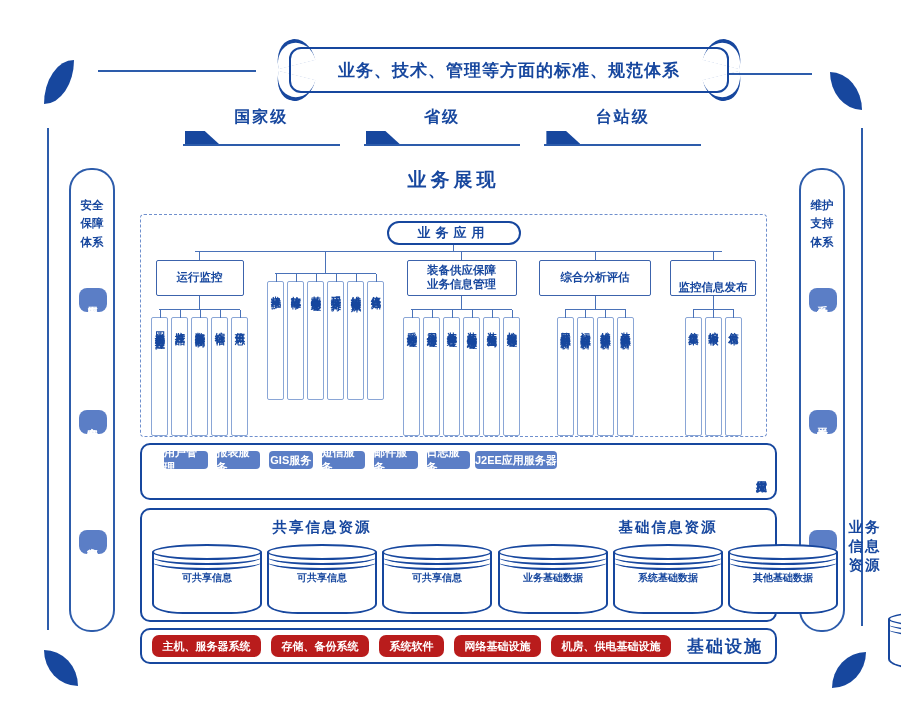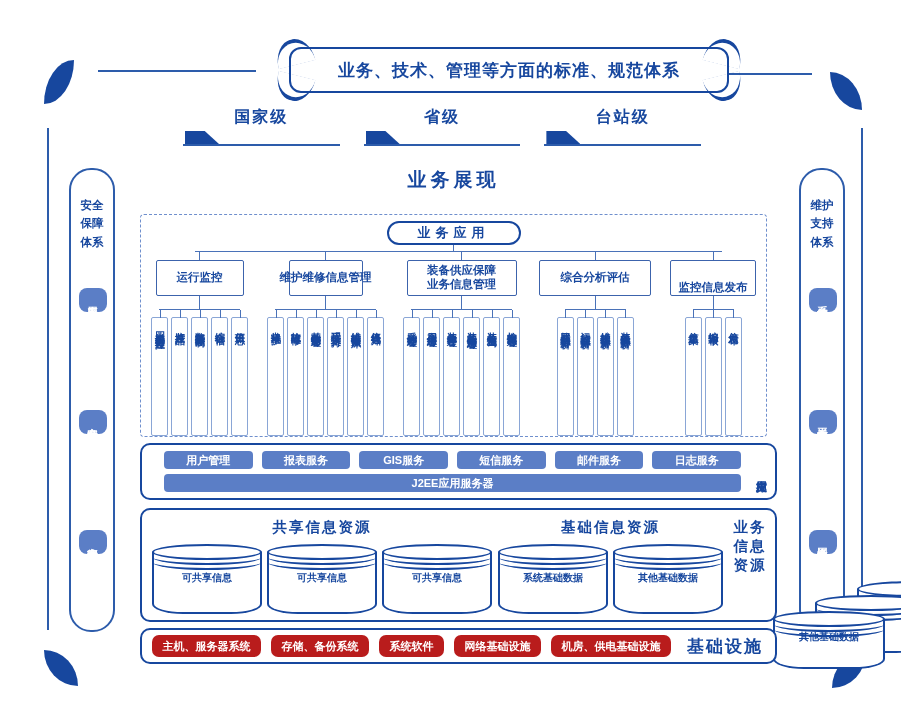--- a/index.html
+++ b/index.html
@@ -82,21 +82,21 @@
            border:1.5px solid #8AA6D6; border-radius:2px;
            writing-mode:vertical-rl; text-orientation:upright; letter-spacing:1px;
            display:flex; align-items:center; justify-content:flex-start;
            font-size:10px; font-weight:bold; color:#17479E; padding-top:6px; }
   .vitem::before { content:""; position:absolute; top:-8px; left:50%; width:0; height:8px;
                    border-left:1.6px solid #4a72b8; }
 
   
   #support { position:absolute; left:140px; top:443px; width:637px; height:57px; box-sizing:border-box;
              border:2px solid #17479E; border-radius:10px; display:flex; background:#fff; }
-  .support-main { flex:1; padding:6px 6px 6px 22px; display:flex; flex-direction:column; gap:5px; }
+  .support-main { flex:1; padding:6px 6px 6px 22px; display:flex; flex-direction:row; gap:5px; }
   .service-row { display:flex; gap:9px; }
   .service, .server-bar { height:18px; background:#5B7EC6; border-radius:4px; color:#fff;
              font-size:11px; font-weight:bold; display:flex; align-items:center; justify-content:center; }
   .service { flex:1; }
   .support-side { width:28px; display:flex; align-items:center; justify-content:center;
                   writing-mode:vertical-rl; text-orientation:upright;
                   font-size:11px; font-weight:bold; }
 
   
   #resources { position:absolute; left:140px; top:508px; width:637px; height:114px; box-sizing:border-box;
@@ -202,23 +202,20 @@
           <div class="vitem">四类设备运行监控</div>
           <div class="vitem">监控产品</div>
           <div class="vitem">数据质量控制</div>
           <div class="vitem">综合评估</div>
           <div class="vitem">值班日志</div>
         </div>
       </div>
 
       <div class="col">
         <div class="top-stub"></div>
-        <div class="col-header">
-          <div>维护维修信息管理</div>
-        </div>
         <div class="header-stub"></div>
         <div class="items">
           <div class="vitem">常规维护</div>
           <div class="vitem">故障维修</div>
           <div class="vitem">基础数据管理</div>
           <div class="vitem">远程技术支持</div>
           <div class="vitem">维护维修知识库</div>
           <div class="vitem">停机通知</div>
         </div>
       </div>
@@ -315,20 +312,27 @@
     </div>
 
     <div class="res-group">
       <div class="res-title">基础信息资源</div>
       <div class="cyl-row">
         <div class="cyl">
           <div class="cyl-body"></div>
           <div class="cyl-r2"></div>
           <div class="cyl-r1"></div>
           <div class="cyl-top"></div>
+          <div class="cyl-label">业务基础数据</div>
+        </div>
+        <div class="cyl">
+          <div class="cyl-body"></div>
+          <div class="cyl-r2"></div>
+          <div class="cyl-r1"></div>
+          <div class="cyl-top"></div>
           <div class="cyl-label">系统基础数据</div>
         </div>
         <div class="cyl">
           <div class="cyl-body"></div>
           <div class="cyl-r2"></div>
           <div class="cyl-r1"></div>
           <div class="cyl-top"></div>
           <div class="cyl-label">其他基础数据</div>
         </div>
       </div>

